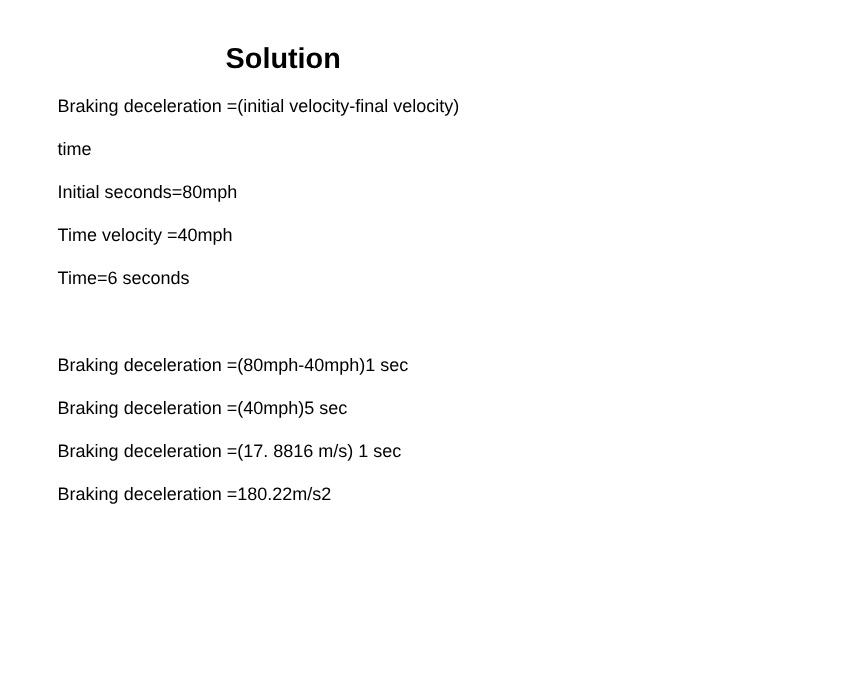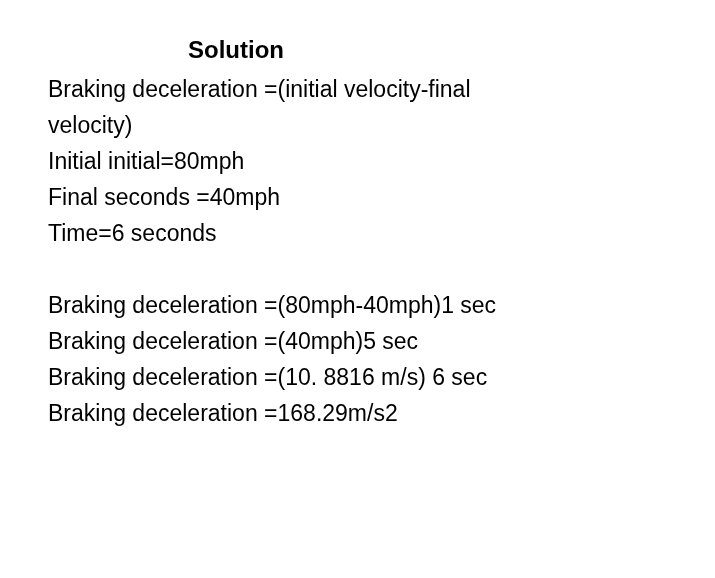--- a/index.html
+++ b/index.html
@@ -27,41 +27,42 @@
     text-align: left;
     margin: 0 0 6px 0;
     padding-left: 140px;
     line-height: 1.3;
   }
   .body-block {
     margin: 0;
     padding: 0;
   }
   .body-line {
-    font-size: 23px;
+    font-size: 15px;
     line-height: 36px;
     white-space: pre-wrap;
     margin: 0;
   }
   .body-line.blank {
     height: 36px;
   }
 </style>
 </head>
 <body>
 
 <div class="slide">
 
   <h1 class="slide-title">Solution</h1>
 
   <div class="body-block">
     <p class="body-line">Braking deceleration =(initial velocity-final velocity)</p>
-    <p class="body-line">Initial initial=80mph</p>
-    <p class="body-line">Final seconds =40mph</p>
+    <p class="body-line">time</p>
+    <p class="body-line">Initial seconds=80mph</p>
+    <p class="body-line">Time velocity =40mph</p>
     <p class="body-line">Time=6 seconds</p>
     <p class="body-line blank"></p>
     <p class="body-line">Braking deceleration =(80mph-40mph)1 sec</p>
     <p class="body-line">Braking deceleration =(40mph)5 sec</p>
-    <p class="body-line">Braking deceleration =(10. 8816 m/s) 6 sec</p>
-    <p class="body-line">Braking deceleration =168.29m/s2</p>
+    <p class="body-line">Braking deceleration =(17. 8816 m/s) 1 sec</p>
+    <p class="body-line">Braking deceleration =180.22m/s2</p>
   </div>
 
 </div>
 
 </body></html>

